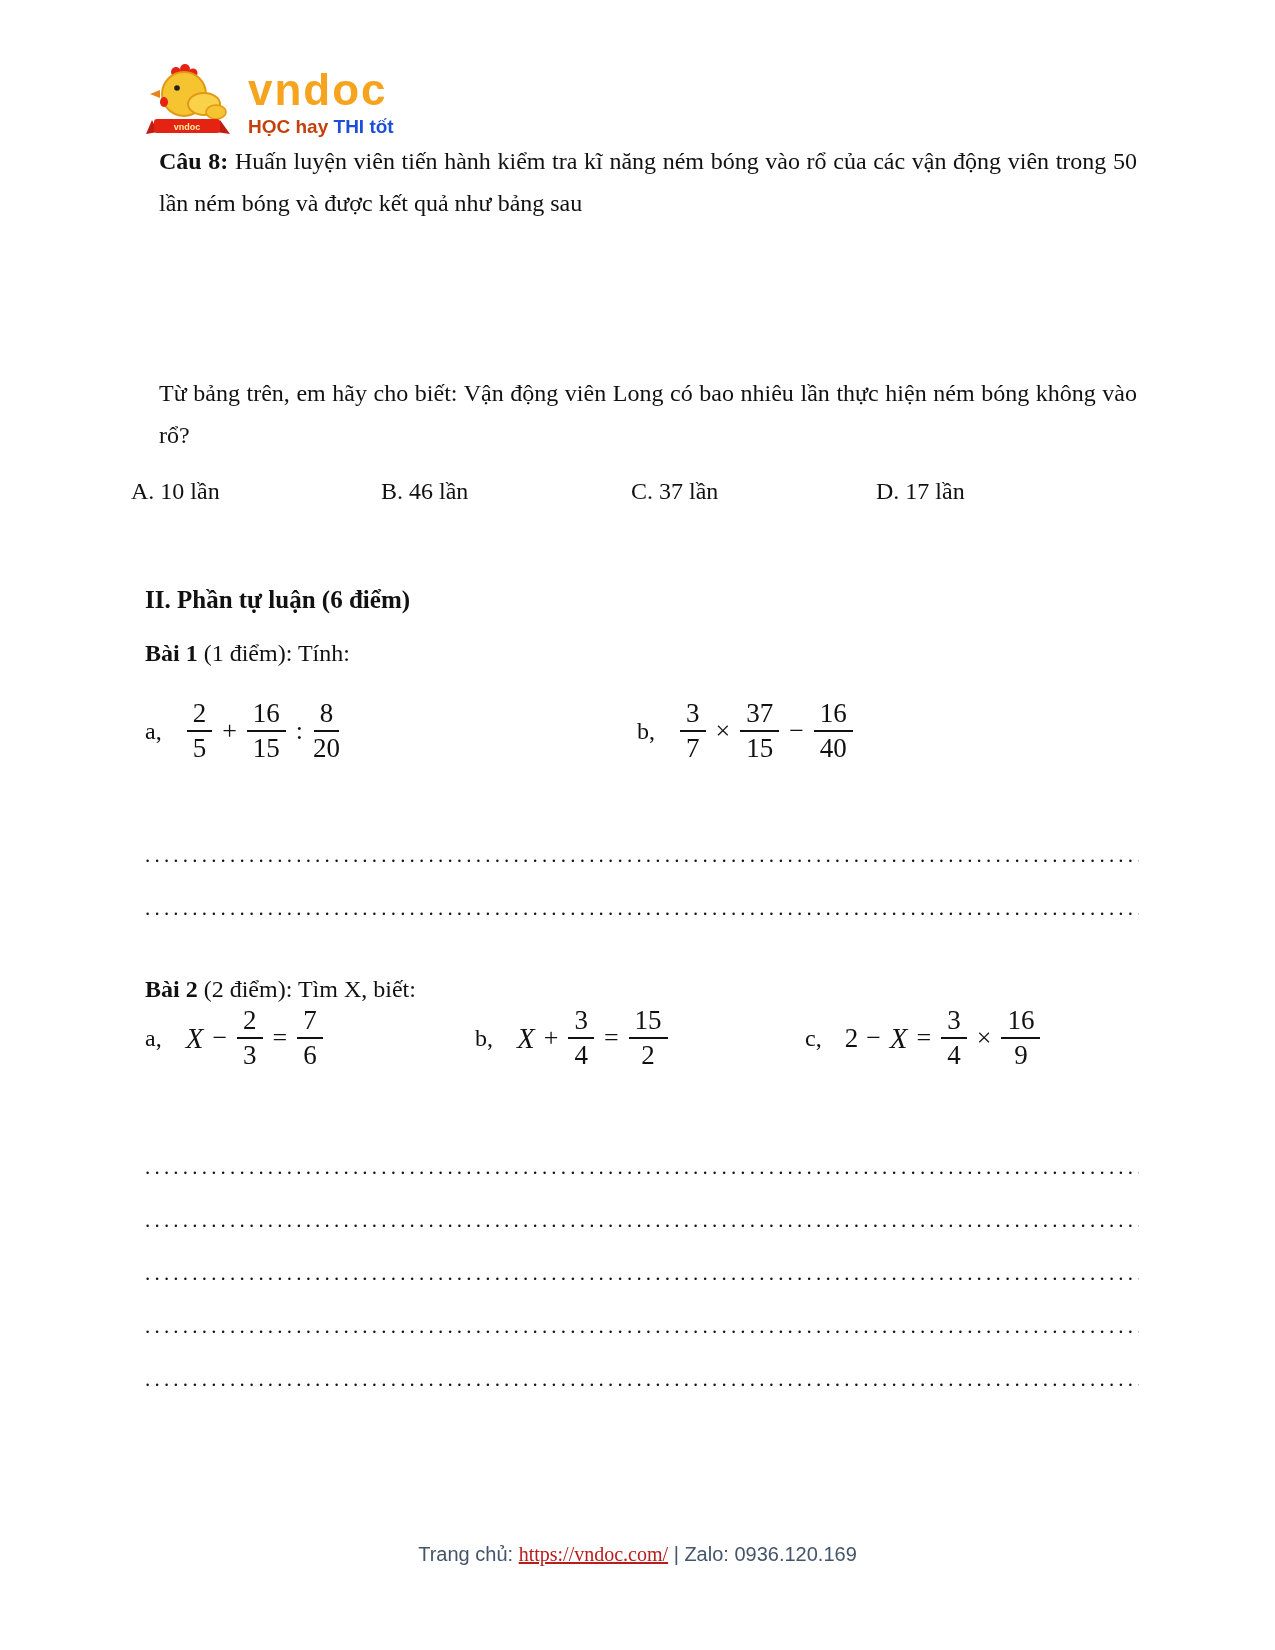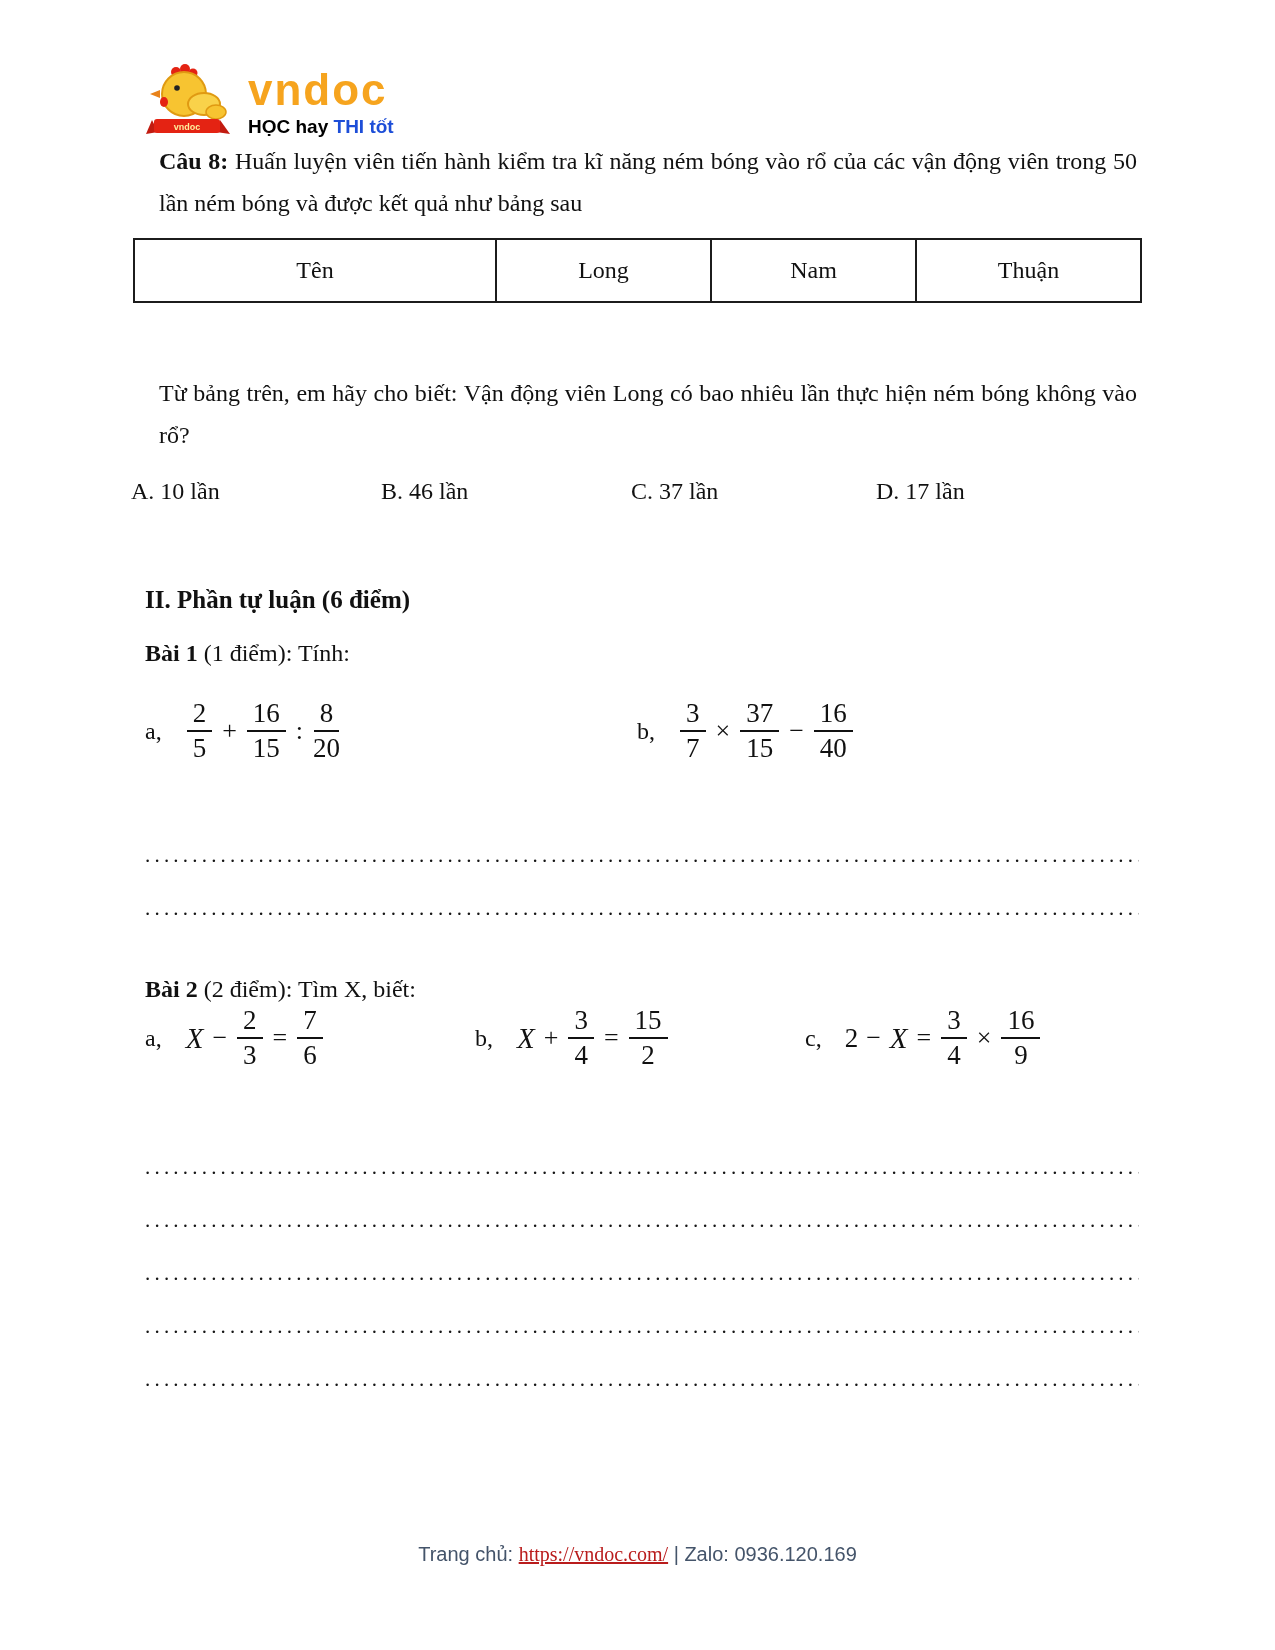--- a/index.html
+++ b/index.html
@@ -93,44 +93,38 @@
 
       <polygon points="6,56 0,70 12,68" fill="#C21B10"></polygon>
       <polygon points="74,56 84,70 70,68" fill="#C21B10"></polygon>
       <rect x="8" y="55" width="66" height="14" rx="3" fill="#E42313"></rect>
       <text x="41" y="66" text-anchor="middle" font-family="Liberation Sans, sans-serif" font-size="9" font-weight="bold" fill="#FFEF9C">vndoc</text>
     </svg>
   </span>
   <span class="logo-text">
     <span class="brand" style="color:#F6A41E;">vndoc</span>
     <span class="tagline">
-      <span style="color:#000000;">HỌC hay</span>
+      <span style="color:#c2410c;">HỌC hay</span>
       <span style="color:#1d4ed8;">THI tốt</span>
     </span>
   </span>
 </div>
 
 <div class="abs para" style="top:140px;">
   <span class="b">Câu 8:</span><span> Huấn luyện viên tiến hành kiểm tra kĩ năng ném bóng vào rổ của các vận động viên trong 50 lần ném bóng và được kết quả như bảng sau</span>
 </div>
 
 <table class="score">
   <colgroup>
       <col style="width:362px">
       <col style="width:215px">
       <col style="width:205px">
       <col style="width:225px">
     </colgroup>
   <tbody>
-      <tr>
-    <td>Tên</td>
-    <td>Long</td>
-    <td>Nam</td>
-    <td>Thuận</td>
-  </tr>
 </tbody>
   </table>
 
 <div class="abs para" style="top:372px;">Từ bảng trên, em hãy cho biết: Vận động viên Long có bao nhiêu lần thực hiện ném bóng không vào rổ?</div>
 
 <div class="abs options">
   <span>A. 10 lần</span>
   <span>B. 46 lần</span>
   <span>C. 37 lần</span>
   <span>D. 17 lần</span>

